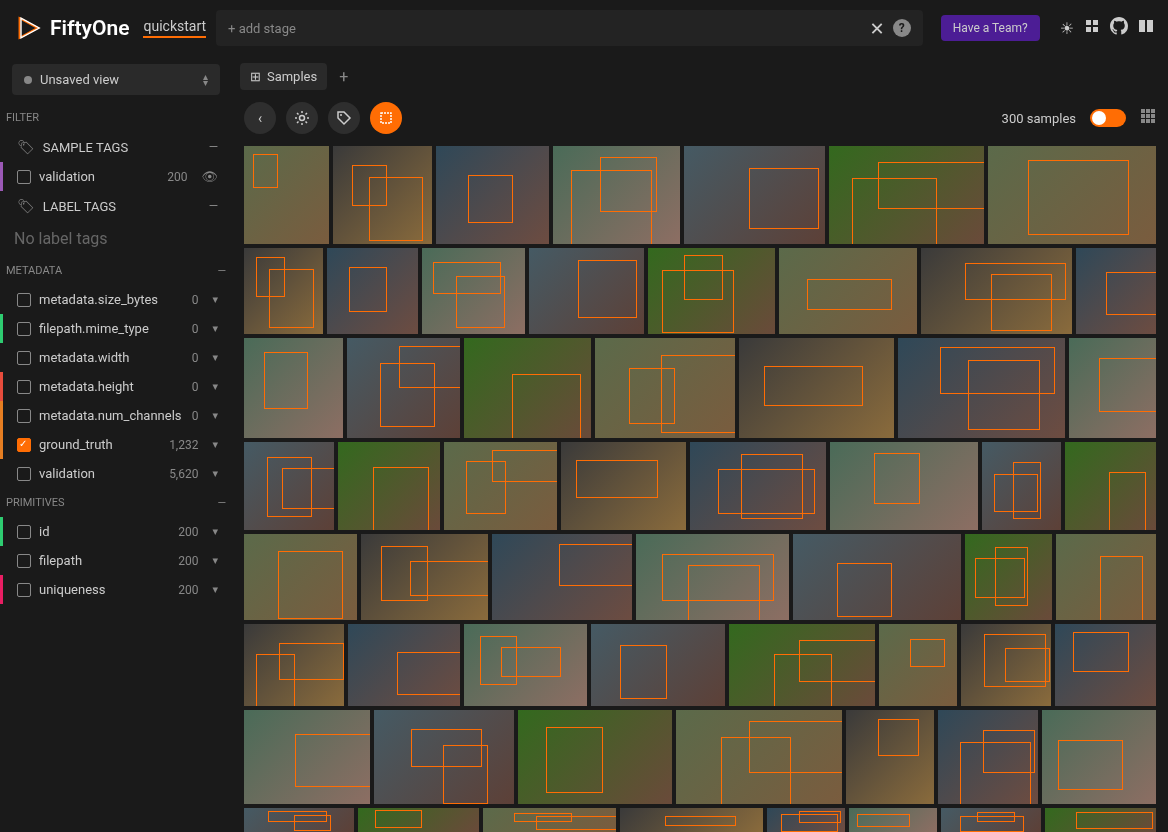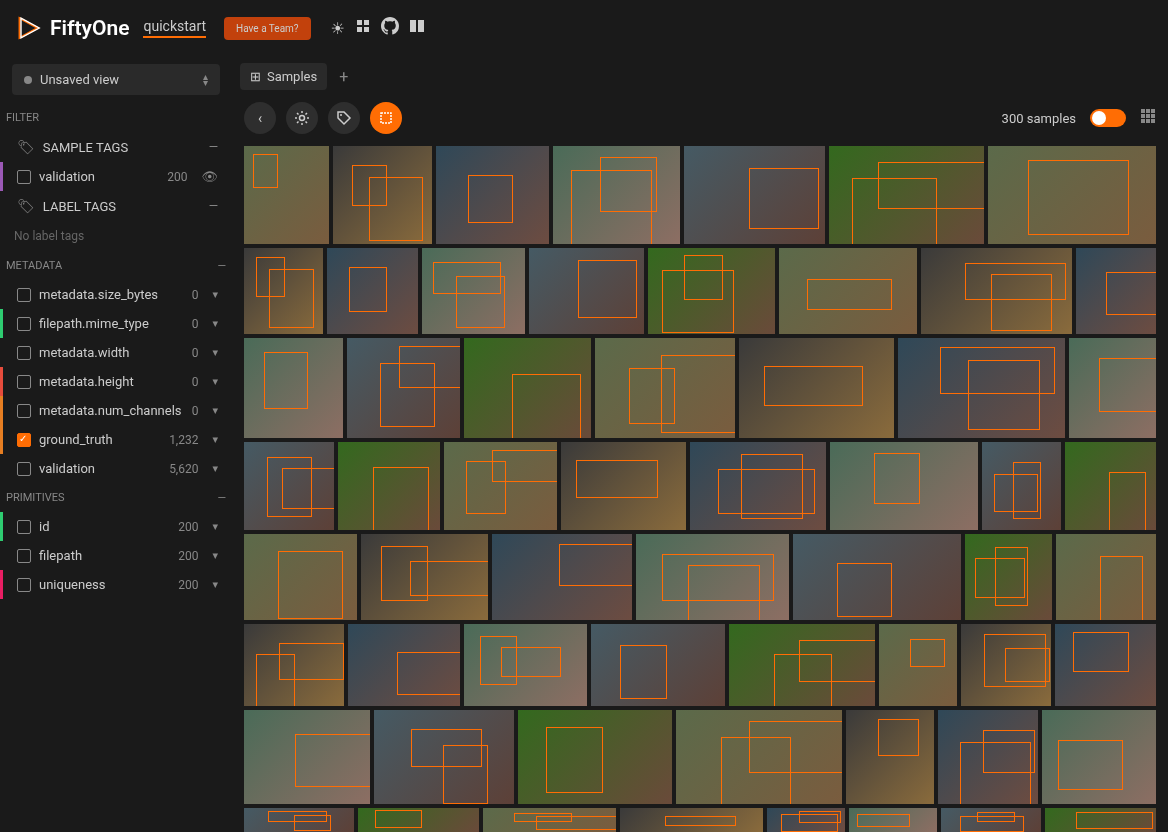--- a/index.html
+++ b/index.html
@@ -9,21 +9,21 @@
 .logo { display: flex; align-items: center; gap: 8px; }
 .logo-icon { width: 28px; height: 28px; }
 .logo-text { font-size: 21px; font-weight: 600; color: #fff; }
 .dataset-name { font-size: 14px; color: #ccc; border-bottom: 2px solid #ff6d04; padding-bottom: 2px; margin-left: 4px; }
 
 .stage-input { flex: 1; background: #232323; border-radius: 4px; height: 36px; display: flex; align-items: center; padding: 0 12px; gap: 8px; }
 .stage-input-text { color: #888; font-size: 13px; }
 .stage-close { color: #ccc; font-size: 18px; cursor: pointer; margin-left: auto; }
 .help-icon { width: 18px; height: 18px; border-radius: 50%; background: #888; color: #1a1a1a; display: flex; align-items: center; justify-content: center; font-size: 12px; font-weight: bold; }
 
-.team-link { padding: 6px 12px; background: #c2410c; border-radius: 4px; color: #ccc; font-size: 10px; margin-left: 8px; }
+.team-link { padding: 6px 12px; background: #4c1d95; border-radius: 4px; color: #ccc; font-size: 12px; margin-left: 8px; }
 .topbar-icons { display: flex; gap: 10px; align-items: center; margin-left: 10px; }
 .topbar-icon { color: #ccc; font-size: 16px; }
 
 .main { display: flex; height: calc(100% - 56px); }
 .sidebar { width: 232px; background: #1a1a1a; overflow-y: auto; padding: 0; }
 .content { flex: 1; background: #1a1a1a; display: flex; flex-direction: column; }
 
 .view-selector { margin: 8px 12px; background: #2a2a2a; border-radius: 4px; padding: 8px 12px; display: flex; align-items: center; gap: 8px; font-size: 13px; color: #ccc; }
 .view-dot { width: 8px; height: 8px; border-radius: 50%; background: #888; }
 .view-chevrons { margin-left: auto; color: #888; font-size: 10px; display: flex; flex-direction: column; line-height: 6px; }
@@ -38,21 +38,21 @@
 .filter-row.orange { border-left-color: #e67e22; }
 .filter-row.pink { border-left-color: #e91e63; }
 .filter-row .checkbox { width: 14px; height: 14px; border: 1.5px solid #888; border-radius: 2px; flex-shrink: 0; }
 .filter-row .checkbox.checked { background: #ff6d04; border-color: #ff6d04; position: relative; }
 .filter-row .checkbox.checked::after { content: "✓"; color: #fff; font-size: 10px; position: absolute; top: -1px; left: 1px; }
 .filter-row .tag-icon { color: #888; font-size: 14px; }
 .filter-row .count { margin-left: auto; color: #888; font-size: 12px; }
 .filter-row .chevron { color: #888; font-size: 11px; margin-left: 6px; }
 .filter-row .eye { color: #888; font-size: 13px; margin-left: 6px; }
 
-.empty-text { padding: 8px 14px; font-size: 12px; color: #666; }
+.empty-text { padding: 8px 14px; font-size: 16px; color: #666; }
 .add-group { padding: 10px 14px; font-size: 12px; color: #666; }
 
 .tabs { display: flex; align-items: center; height: 40px; padding: 0 8px; gap: 4px; }
 .tab { display: flex; align-items: center; gap: 6px; padding: 6px 10px; font-size: 13px; color: #ccc; border-radius: 4px; }
 .tab.active { background: #2a2a2a; }
 .tab-add { padding: 4px 8px; color: #888; font-size: 16px; }
 
 .toolbar { display: flex; align-items: center; height: 44px; padding: 0 12px; gap: 10px; }
 .tool-btn { width: 32px; height: 32px; border-radius: 16px; background: #2e2e2e; display: flex; align-items: center; justify-content: center; color: #ccc; font-size: 14px; }
 .tool-btn.active { background: #ff6d04; color: #fff; }
@@ -74,20 +74,25 @@
 <div class="topbar">
   <div class="logo">
     <svg class="logo-icon" viewBox="0 0 40 40">
       <polygon points="8,6 34,20 8,34" fill="none" stroke="#ff6d04" stroke-width="3"></polygon>
       <polygon points="8,6 34,20 8,34" fill="none" stroke="#fff" stroke-width="2" transform="translate(2,0)"></polygon>
     </svg>
     <span class="logo-text">FiftyOne</span>
   </div>
   <span class="dataset-name">quickstart</span>
 
+  <div class="stage-input">
+    <span class="stage-input-text">+ add stage</span>
+    <span class="stage-close">✕</span>
+    <span class="help-icon">?</span>
+  </div>
 
   <div class="team-link">Have a Team?</div>
 
   <div class="topbar-icons">
     <span class="topbar-icon">☀</span>
     <span class="topbar-icon">
       <svg width="16" height="16" viewBox="0 0 16 16">
           <rect x="2" y="2" width="5" height="5" fill="#ccc"></rect>
           <rect x="9" y="2" width="5" height="5" fill="#ccc"></rect>
           <rect x="2" y="9" width="5" height="5" fill="#ccc"></rect>

